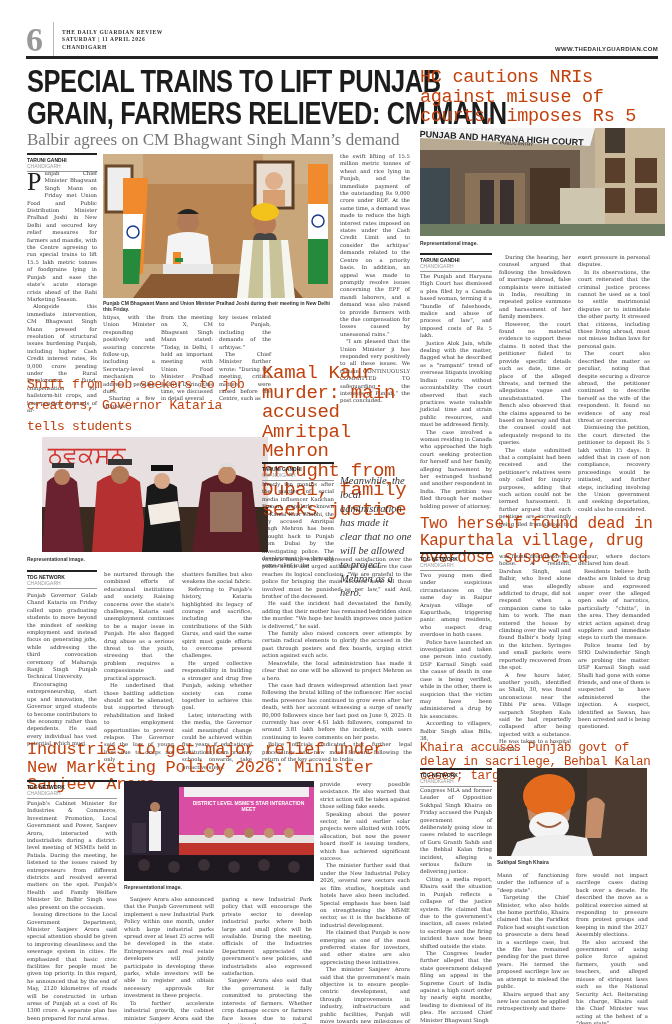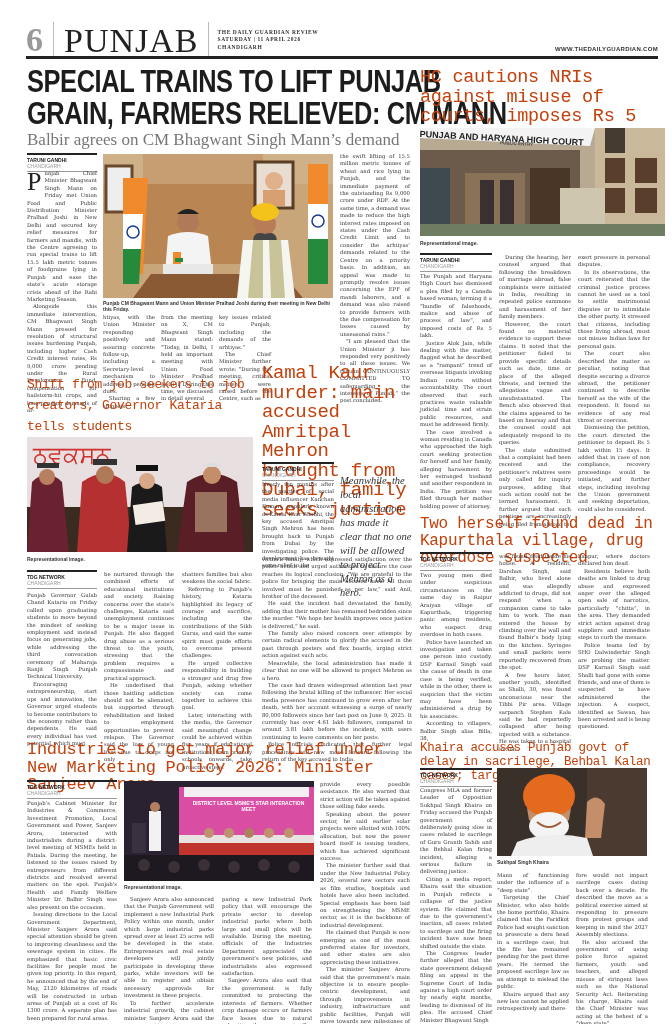--- a/index.html
+++ b/index.html
@@ -22,21 +22,20 @@
 .cap{font-family:"Liberation Sans",sans-serif;font-size:5px;font-weight:bold;color:#333;line-height:6px}
 .photo{overflow:hidden}
 .quote{font-family:"Liberation Serif",serif;font-style:italic;font-size:10.5px;line-height:14px;color:#333}
 .drop{float:left;font-size:26px;line-height:22px;font-family:"Liberation Serif",serif;margin:1px 3px 0 0;color:#222}
 </style>
 </head>
 <body>
 
 <div class="abs masthead">
   <div class="pnum">6</div>
-  <div class="section">PUNJAB</div>
   <div class="meta">
     <div>THE DAILY GUARDIAN REVIEW</div>
     <div>SATURDAY | 11 APRIL 2026</div>
     <div>CHANDIGARH</div>
   </div>
 </div>
 <div class="abs site">WWW.THEDAILYGUARDIAN.COM</div>
 <div class="abs rule"></div>
 
 <div class="abs h-big" style="left:27px;top:66px">SPECIAL TRAINS TO LIFT PUNJAB</div>
@@ -133,21 +132,21 @@
 <div class="abs txt" style="left:499px;top:254px;width:72px">
   <p>During the hearing, her counsel argued that following the breakdown of marriage abroad, false complaints were initiated in India, resulting in repeated police summons and harassment of her family members.</p>
     <p>However, the court found no material evidence to support these claims. It noted that the petitioner failed to provide specific details such as date, time or place of the alleged threats, and termed the allegations vague and unsubstantiated. The Bench also observed that the claims appeared to be based on hearsay and that the counsel could not adequately respond to its queries.</p>
     <p>The state submitted that a complaint had been received and the petitioner’s relatives were only called for inquiry purposes, adding that such action could not be termed harassment. It further argued that such petitions are increasingly being filed from abroad to</p>
 </div>
 <div class="abs txt" style="left:578px;top:254px;width:72px">
   <span>exert pressure in personal disputes.</span><p>In its observations, the court reiterated that the criminal justice process cannot be used as a tool to settle matrimonial disputes or to intimidate the other party. It stressed that citizens, including those living abroad, must not misuse Indian laws for personal gain.</p><p>The court also described the matter as peculiar, noting that despite securing a divorce abroad, the petitioner continued to describe herself as the wife of the respondent. It found no evidence of any real threat or coercion.</p><p>Dismissing the petition, the court directed the petitioner to deposit Rs 5 lakh within 15 days. It added that in case of non compliance, recovery proceedings would be initiated, and further steps, including involving the Union government and seeking deportation, could also be considered.</p>
 </div>
 
 <div class="abs h-ser" style="left:27px;top:374px;width:230px;font-size:13px;line-height:21px">Shift from job seekers to job creators, Governor Kataria tells students</div>
-<div class="abs photo" style="left:27px;top:437px;width:226px;height:115px">
+<div class="abs photo" style="left:42px;top:437px;width:226px;height:115px">
   <svg width="226" height="115" viewBox="0 0 226 115">
     <rect width="226" height="115" fill="#e7dfe0"></rect>
     <text x="6" y="26" font-size="24" fill="#d0322e" font-family="DejaVu Sans,sans-serif">ਨਵਕਸਨ</text>
     <rect x="0" y="70" width="226" height="45" fill="#3a2a20"></rect>
     <path d="M5 45 Q20 30 35 45 L42 115 L0 115Z" fill="#6a2230"></path>
     <circle cx="20" cy="40" r="8" fill="#b88060"></circle>
     <rect x="10" y="26" width="22" height="5" fill="#333"></rect>
     <path d="M55 45 Q78 28 98 45 L105 115 L50 115Z" fill="#b53030"></path>
     <circle cx="78" cy="38" r="9" fill="#b07a58"></circle>
     <rect x="66" y="22" width="24" height="6" fill="#333"></rect>

